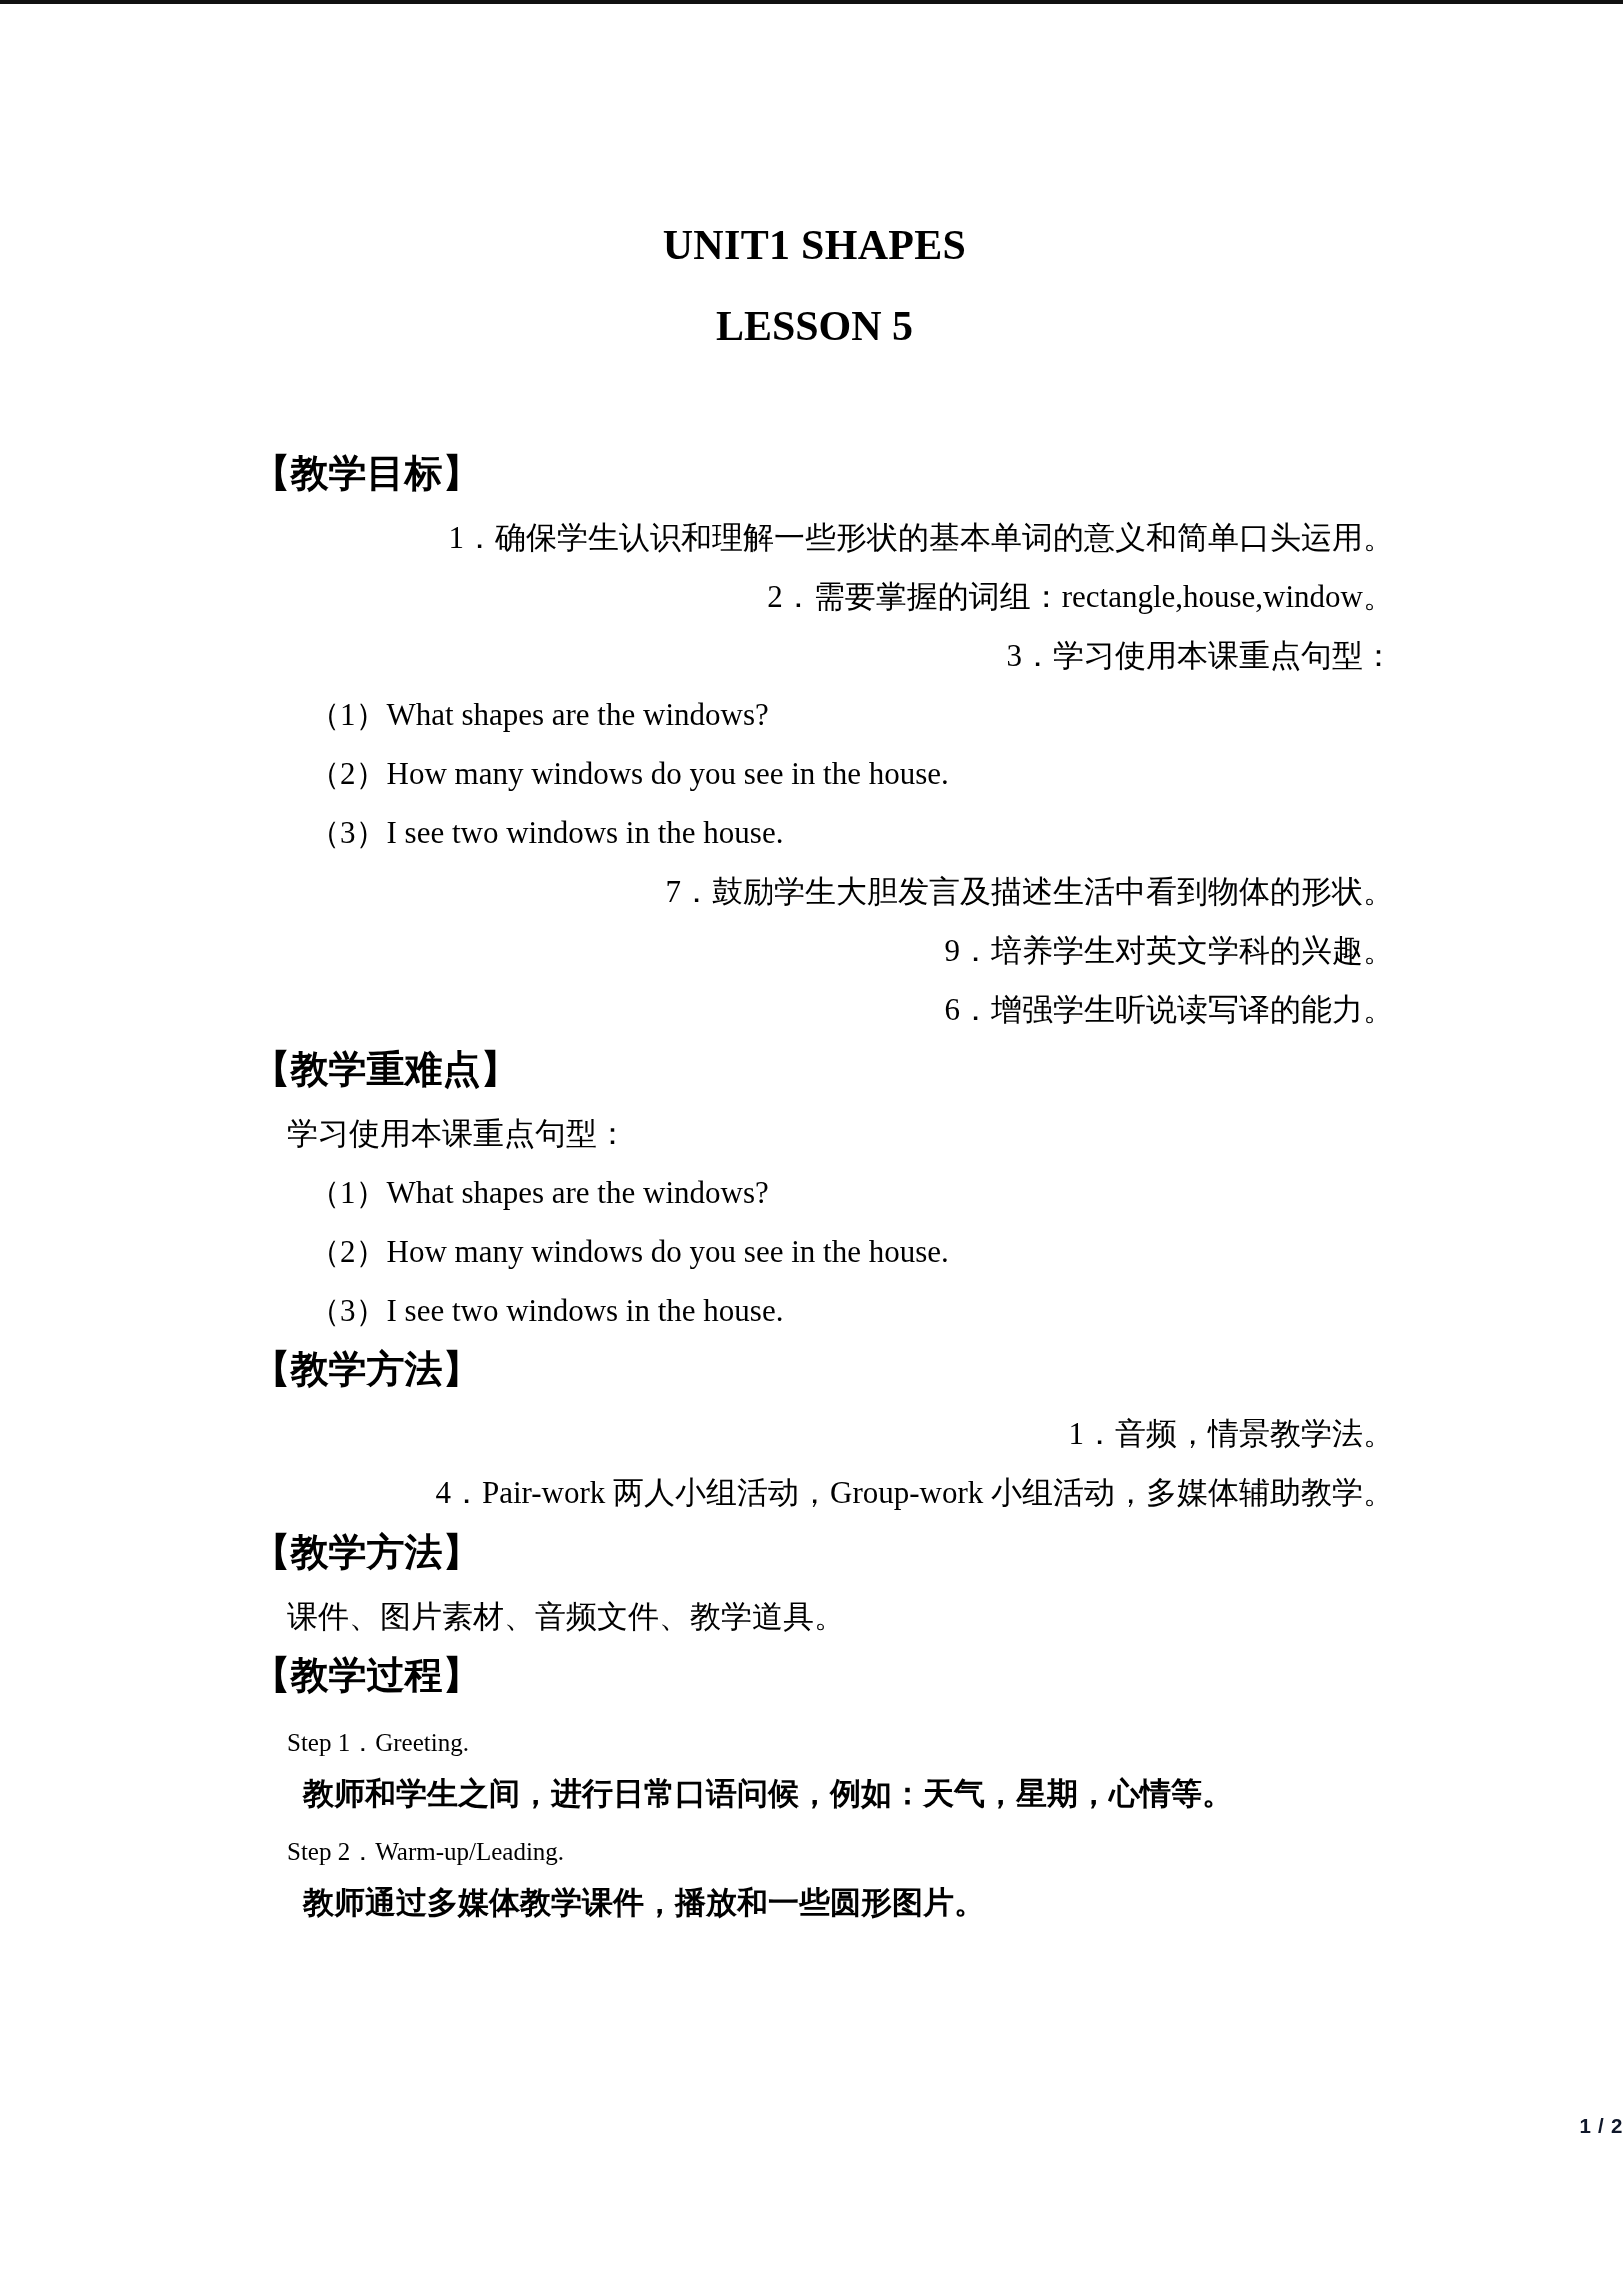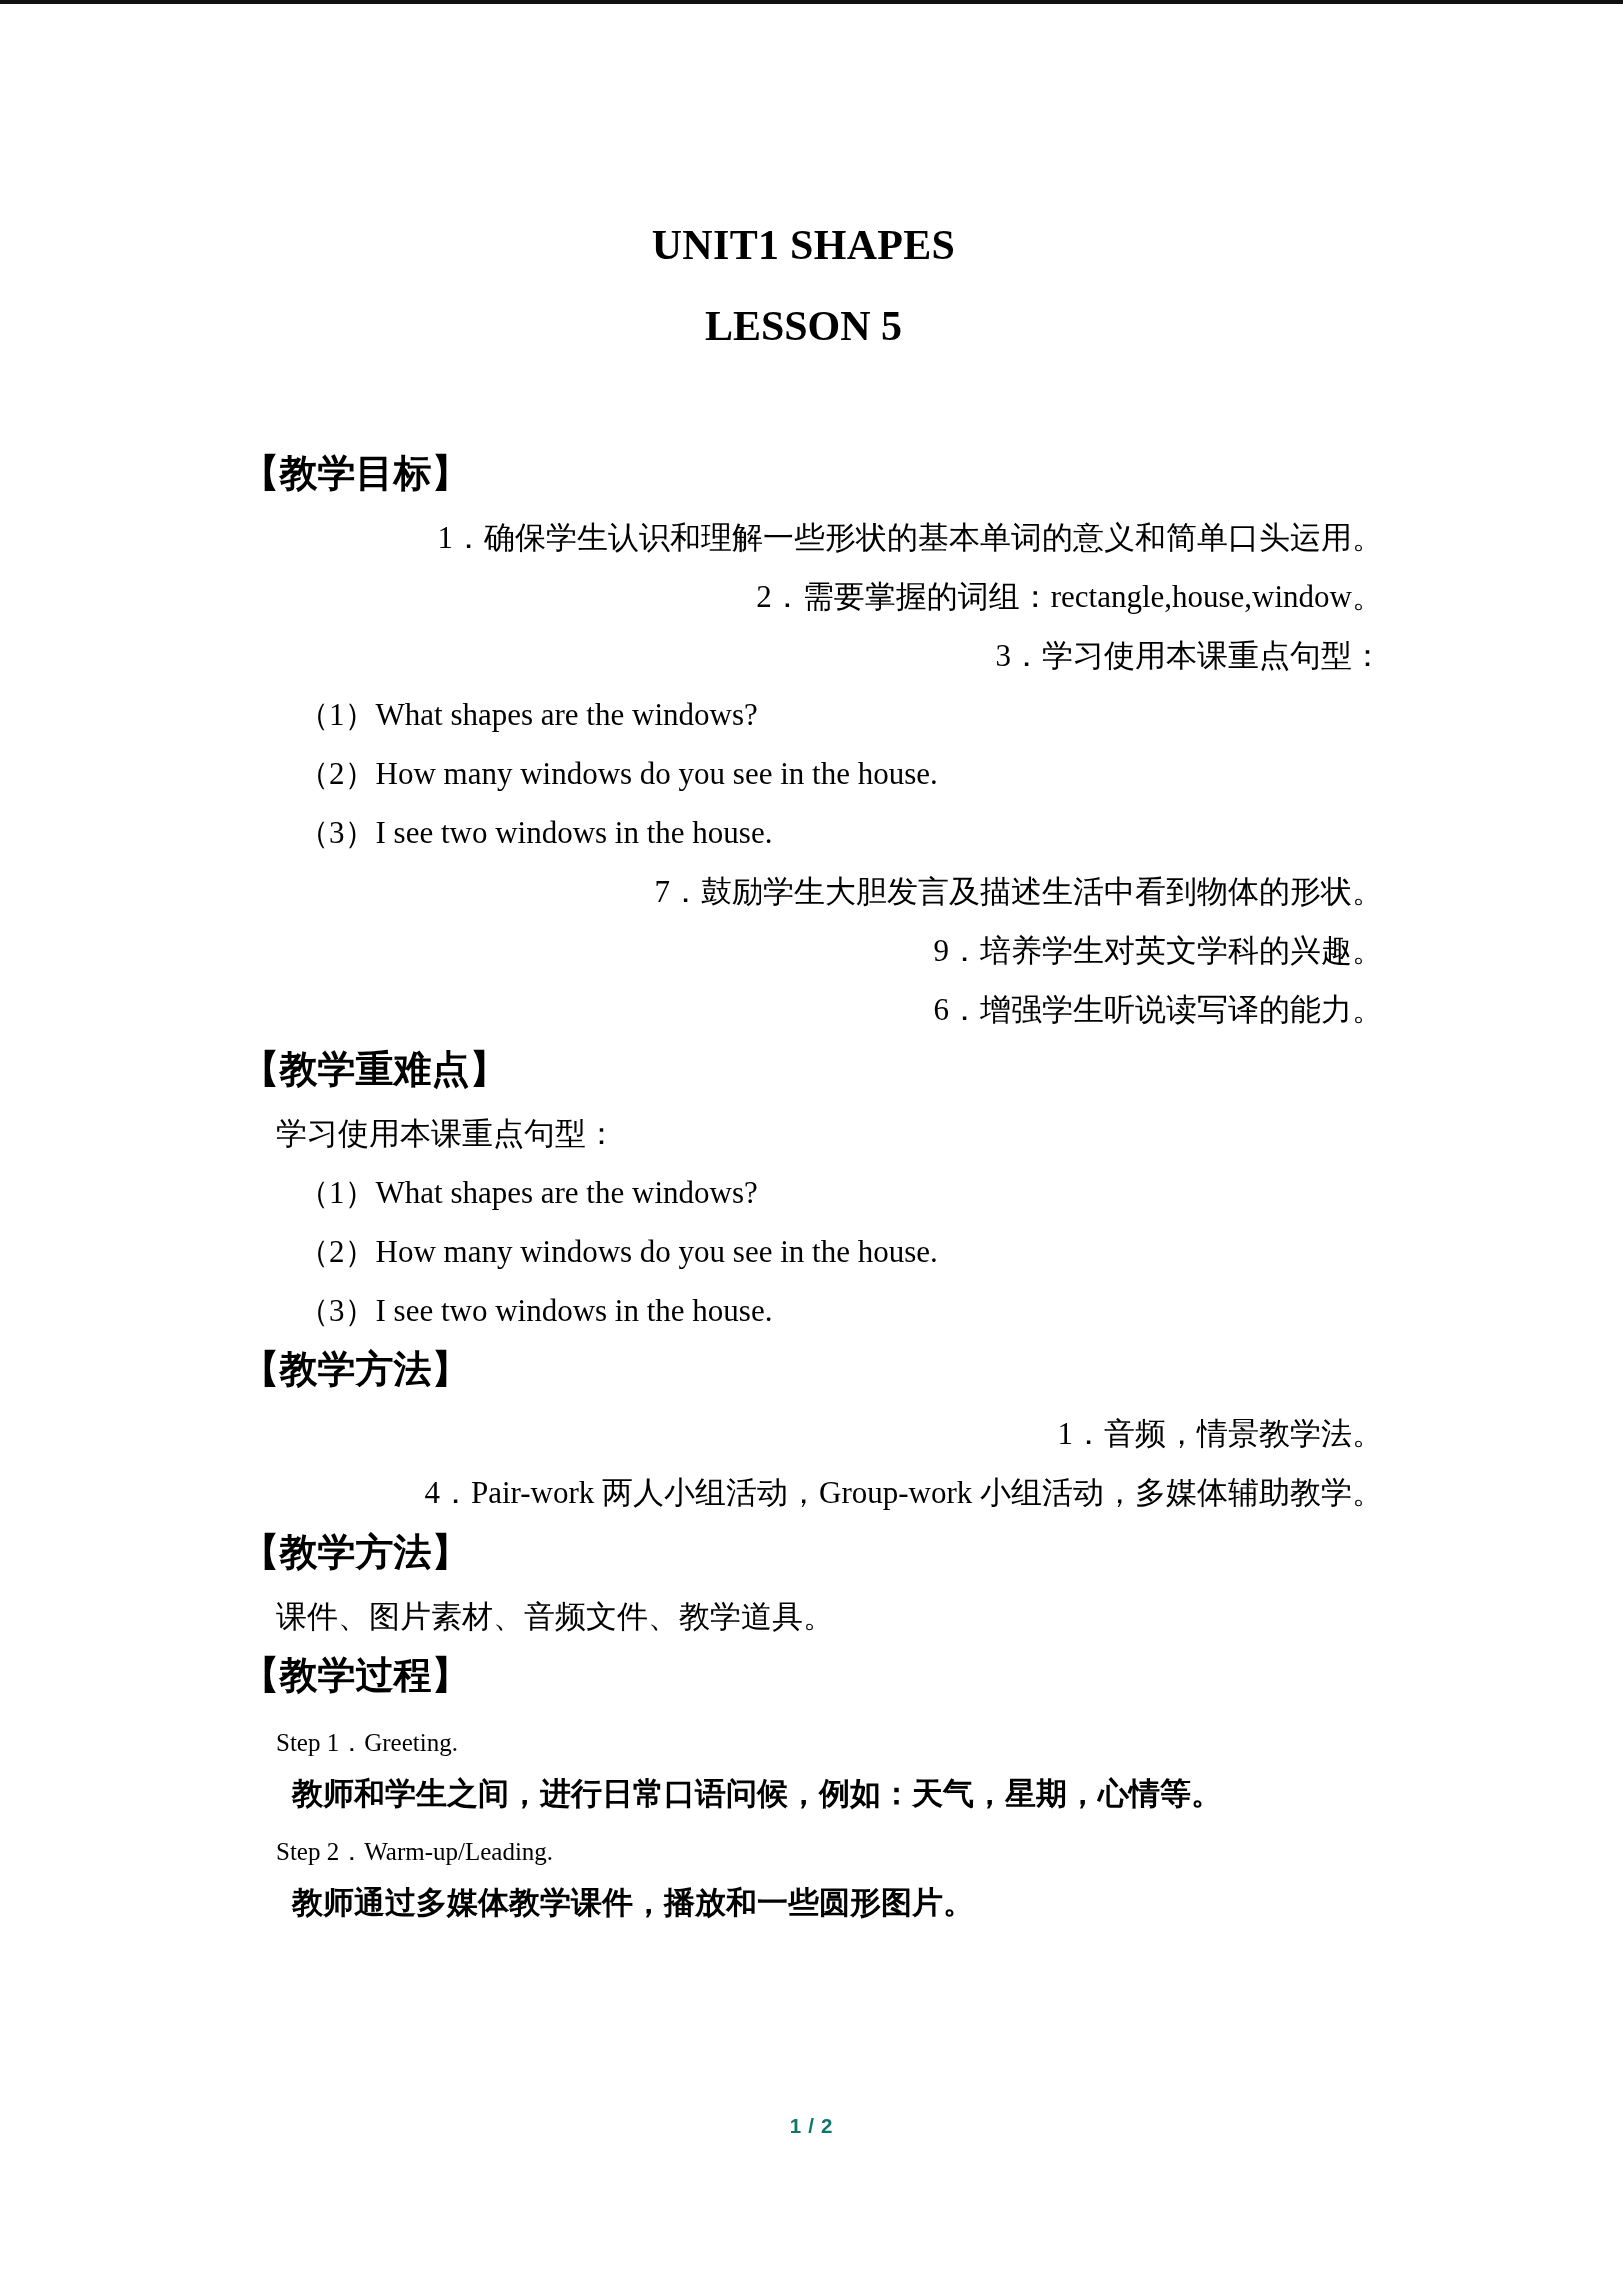--- a/index.html
+++ b/index.html
@@ -13,21 +13,21 @@
     height: 2295px;
     background: #ffffff;
     box-sizing: border-box;
     border-top: 4.8px solid #111111;
     overflow: hidden;
     font-family: "Liberation Serif", "DejaVu Serif", serif;
     color: #000000;
   }
   .content {
     position: absolute;
-    left: 224px;
+    left: 235px;
     top: 0;
     width: 1159px;
   }
 
   
   .doc-title {
     font-weight: bold;
     font-size: 42px;
     text-align: center;
     letter-spacing: 0.3px;
@@ -97,26 +97,26 @@
     white-space: nowrap;
     font-weight: bold;
   }
 
   
   .footer {
     position: absolute;
     left: 0;
     right: 0;
     top: 2110px;
-    text-align: center;
+    text-align: right;
     font-family: "Liberation Sans", "DejaVu Sans", sans-serif;
     font-weight: bold;
     font-size: 20.5px;
     letter-spacing: 0.7px;
-    color: #0f766e;
+    color: #0f172a;
   }
 </style>
 </head>
 <body>
 
 <div class="page">
   <div class="content">
 
     <h1 class="doc-title">UNIT1 SHAPES</h1>
     <h2 class="doc-subtitle">LESSON 5</h2>

